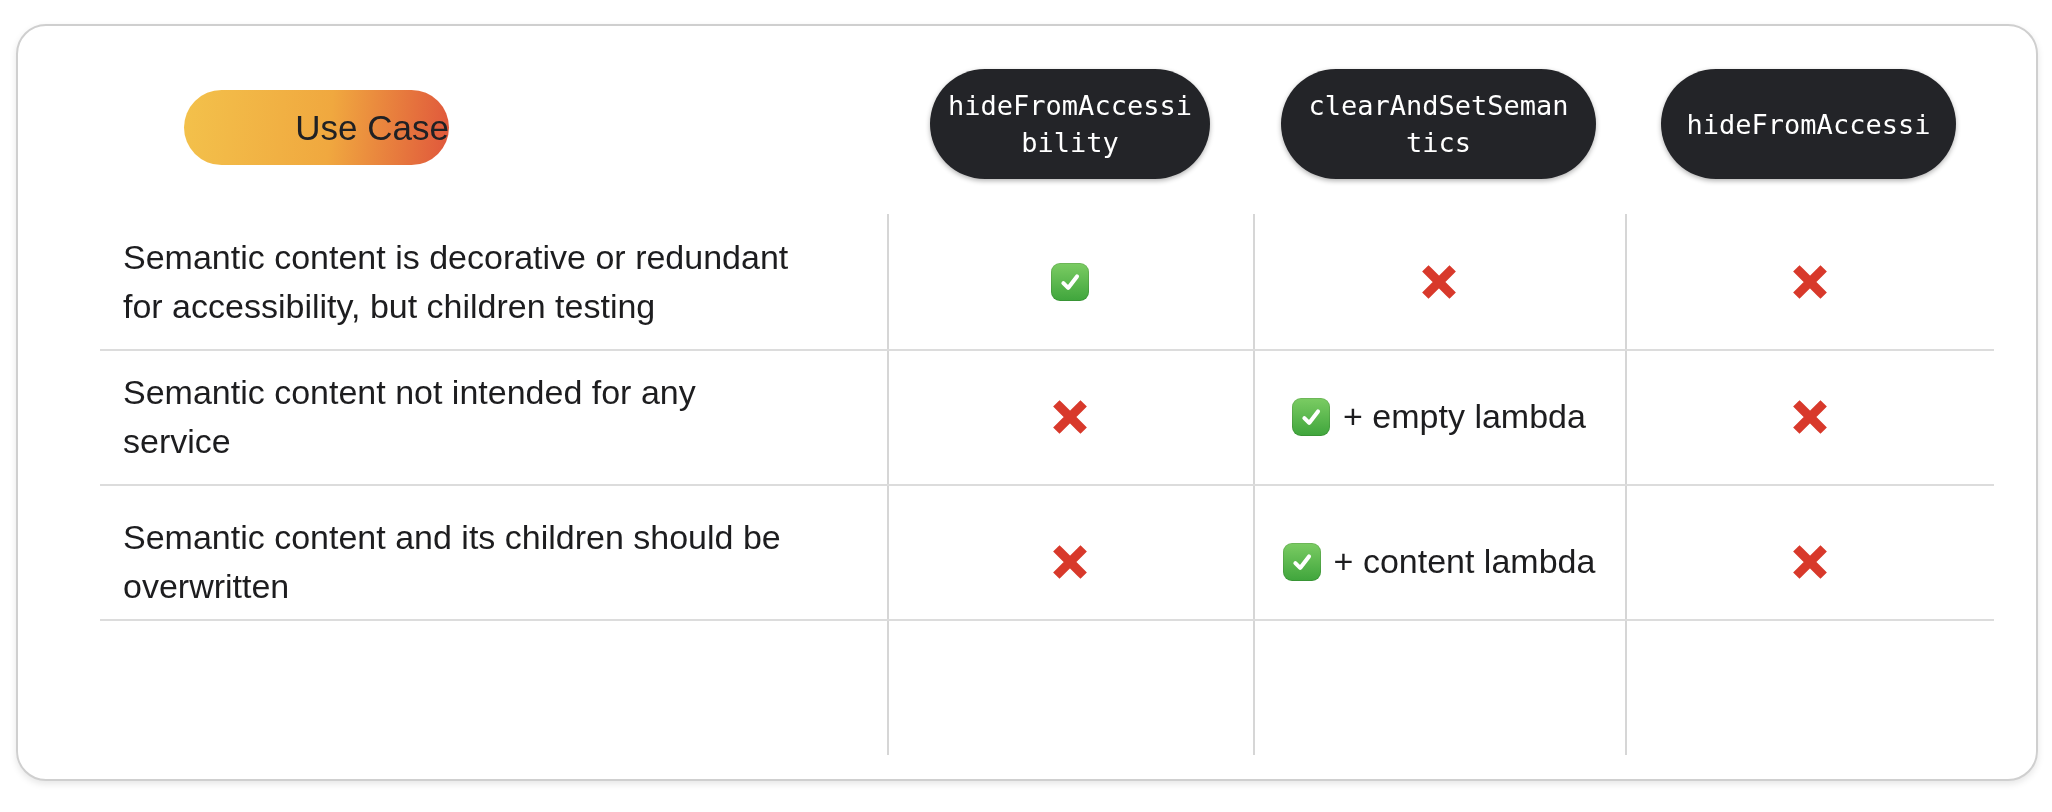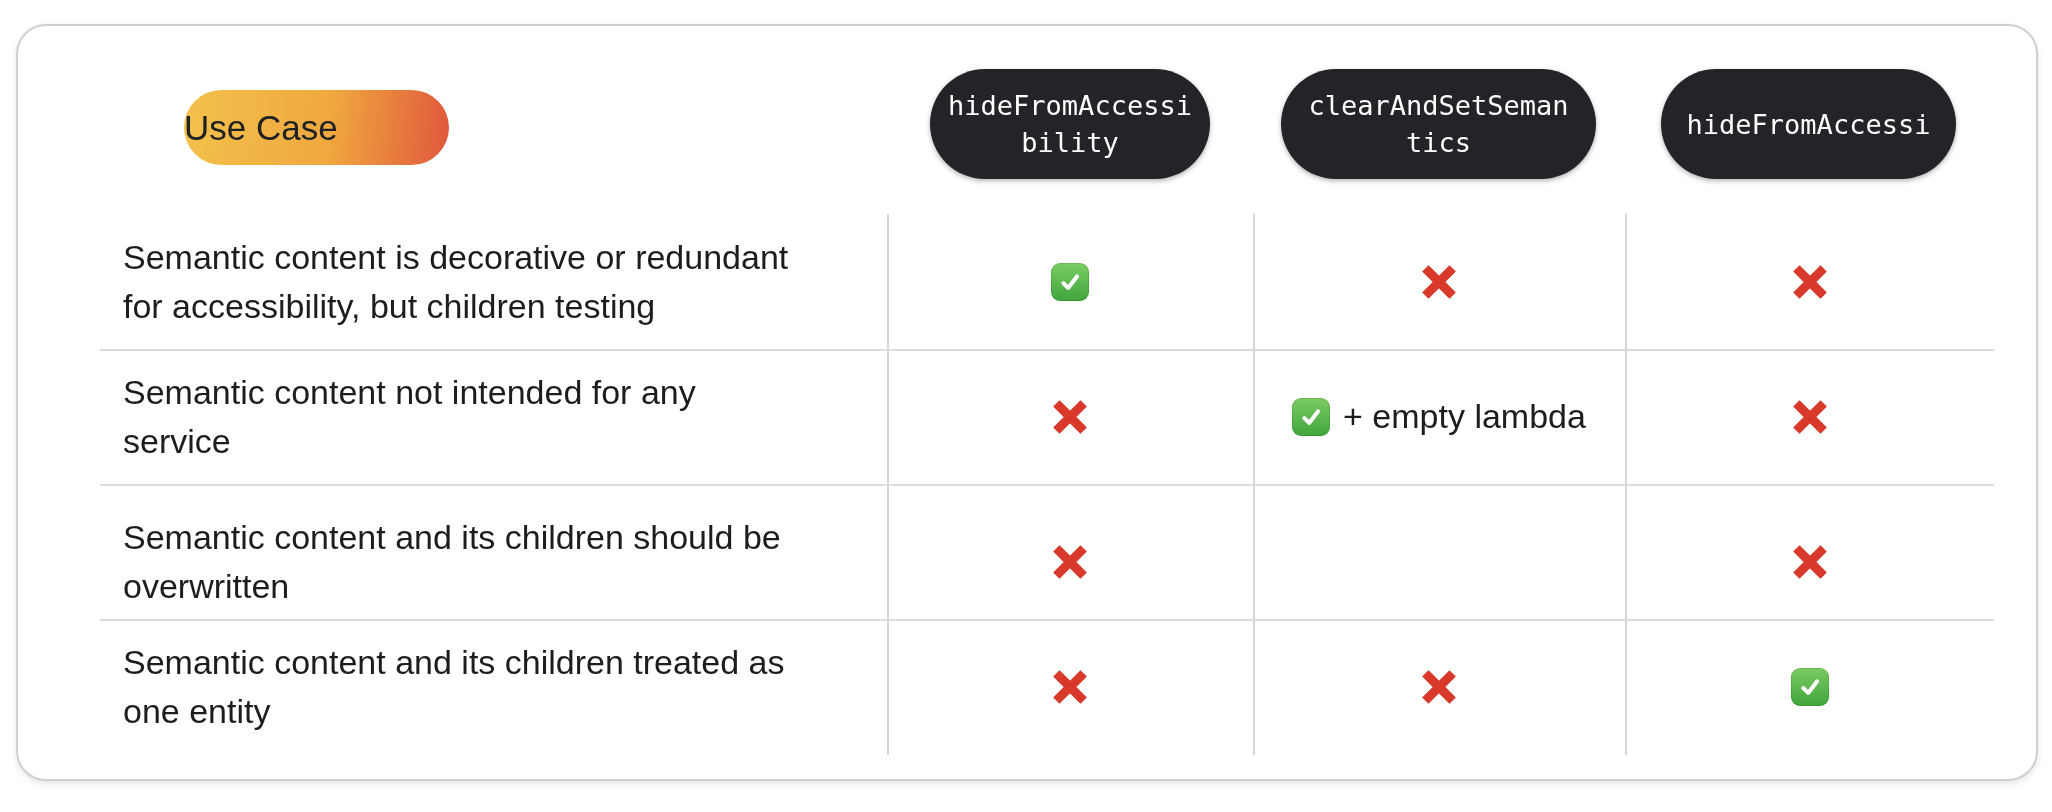--- a/index.html
+++ b/index.html
@@ -9,21 +9,21 @@
   }
   .card{
     position:absolute;left:16px;top:24px;width:2022px;height:757px;box-sizing:border-box;
     background:#ffffff;border:2px solid #cfcfcf;border-radius:30px;
     box-shadow:0 3px 7px rgba(0,0,0,0.10);
   }
   
   .use-case-pill{
     position:absolute;left:166px;top:64px;width:265px;height:75px;border-radius:38px;
     background:linear-gradient(95deg,#F3C14B 0%,#F0A83F 55%,#E0573C 100%);
-    display:flex;align-items:center;justify-content:flex-start;
+    display:flex;align-items:center;justify-content:flex-end;
     font-size:35px;color:#202124;
   }
   .col-pill{
     position:absolute;top:43px;height:110px;border-radius:55px;background:#232428;
     display:flex;align-items:center;justify-content:center;text-align:center;
     font-family:"DejaVu Sans Mono","Liberation Mono",monospace;
     font-size:27px;line-height:37px;color:#ffffff;white-space:pre-line;
     box-shadow:0 2px 5px rgba(0,0,0,0.30);
   }
   .p1{left:912px;width:280px}
@@ -143,51 +143,32 @@
         <span class="use-case-text">Semantic content and its children should be
 overwritten</span>
       </div>
       <div class="cell c1">
         <span class="mark mark-cross">
             <svg viewBox="0 0 40 40" aria-hidden="true">
               <path d="M9.5 9.5 L30.5 30.5 M30.5 9.5 L9.5 30.5" fill="none" stroke="#D8392B" stroke-width="9" stroke-linecap="square"></path>
             </svg>
           </span>
       </div>
+      <div class="cell c2">
+        <span class="mark mark-check">
+            <svg viewBox="0 0 38 38" aria-hidden="true">
+              <path d="M10 20.5 L16.5 27 L28.5 11.5" fill="none" stroke="#ffffff" stroke-width="5.5" stroke-linecap="round" stroke-linejoin="round"></path>
+            </svg>
+          </span>
+        <span class="suffix">+ content lambda</span>
+      </div>
       <div class="cell c3">
         <span class="mark mark-cross">
             <svg viewBox="0 0 40 40" aria-hidden="true">
               <path d="M9.5 9.5 L30.5 30.5 M30.5 9.5 L9.5 30.5" fill="none" stroke="#D8392B" stroke-width="9" stroke-linecap="square"></path>
             </svg>
           </span>
       </div>
     </div>
 
-    <div class="row r4">
-      <div class="label-cell">
-        <span class="use-case-text">Semantic content and its children treated as
-one entity</span>
-      </div>
-      <div class="cell c1">
-        <span class="mark mark-cross">
-            <svg viewBox="0 0 40 40" aria-hidden="true">
-              <path d="M9.5 9.5 L30.5 30.5 M30.5 9.5 L9.5 30.5" fill="none" stroke="#D8392B" stroke-width="9" stroke-linecap="square"></path>
-            </svg>
-          </span>
-      </div>
-      <div class="cell c2">
-        <span class="mark mark-cross">
-            <svg viewBox="0 0 40 40" aria-hidden="true">
-              <path d="M9.5 9.5 L30.5 30.5 M30.5 9.5 L9.5 30.5" fill="none" stroke="#D8392B" stroke-width="9" stroke-linecap="square"></path>
-            </svg>
-          </span>
-      </div>
-      <div class="cell c3">
-        <span class="mark mark-check">
-            <svg viewBox="0 0 38 38" aria-hidden="true">
-              <path d="M10 20.5 L16.5 27 L28.5 11.5" fill="none" stroke="#ffffff" stroke-width="5.5" stroke-linecap="round" stroke-linejoin="round"></path>
-            </svg>
-          </span>
-      </div>
-    </div>
 
   </div>
 </div>
 
 </body></html>

